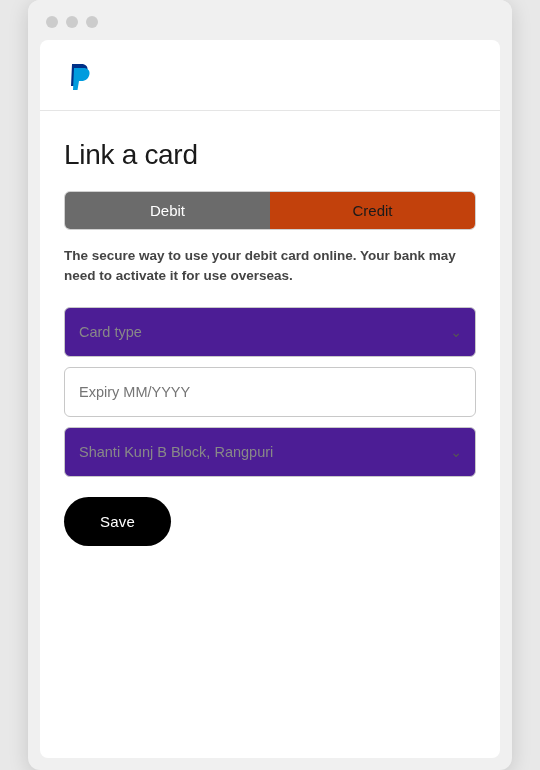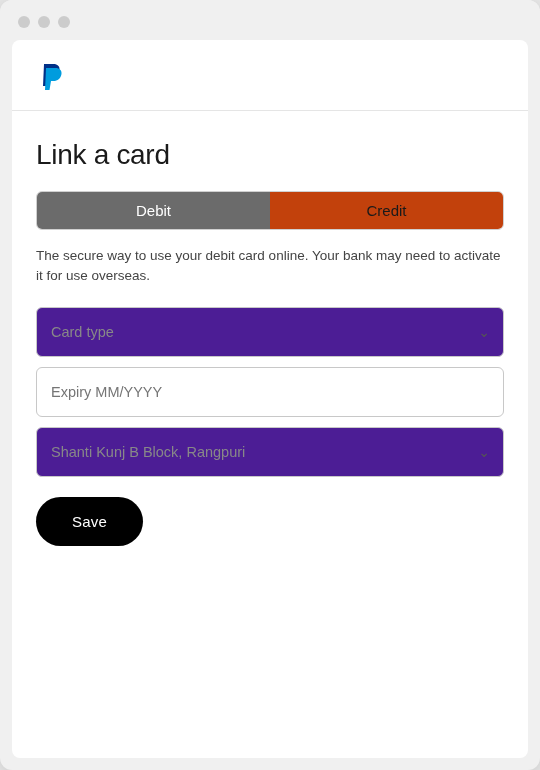--- a/index.html
+++ b/index.html
@@ -11,21 +11,21 @@
     body {
       background: #e8e8e8;
       display: flex;
       justify-content: center;
       align-items: center;
       min-height: 100vh;
       font-family: -apple-system, BlinkMacSystemFont, 'Segoe UI', Helvetica, Arial, sans-serif;
     }
 
     .window {
-      width: 540px;
+      width: 484px;
       min-height: 770px;
       background: #f0f0f0;
       border-radius: 12px;
       box-shadow: 0 4px 20px rgba(0,0,0,0.15);
       display: flex;
       flex-direction: column;
       overflow: hidden;
     }
 
     .title-bar {
@@ -109,20 +109,21 @@
     .tab-btn.inactive {
       background: #c2410c;
       color: #1a1a1a;
     }
 
     .description {
       font-size: 13.5px;
       color: #444;
       line-height: 1.5;
       margin-bottom: 20px;
+      font-weight: bold;
     }
 
     .field-group {
       display: flex;
       flex-direction: column;
       gap: 10px;
     }
 
     .input-field {
       width: 100%;

